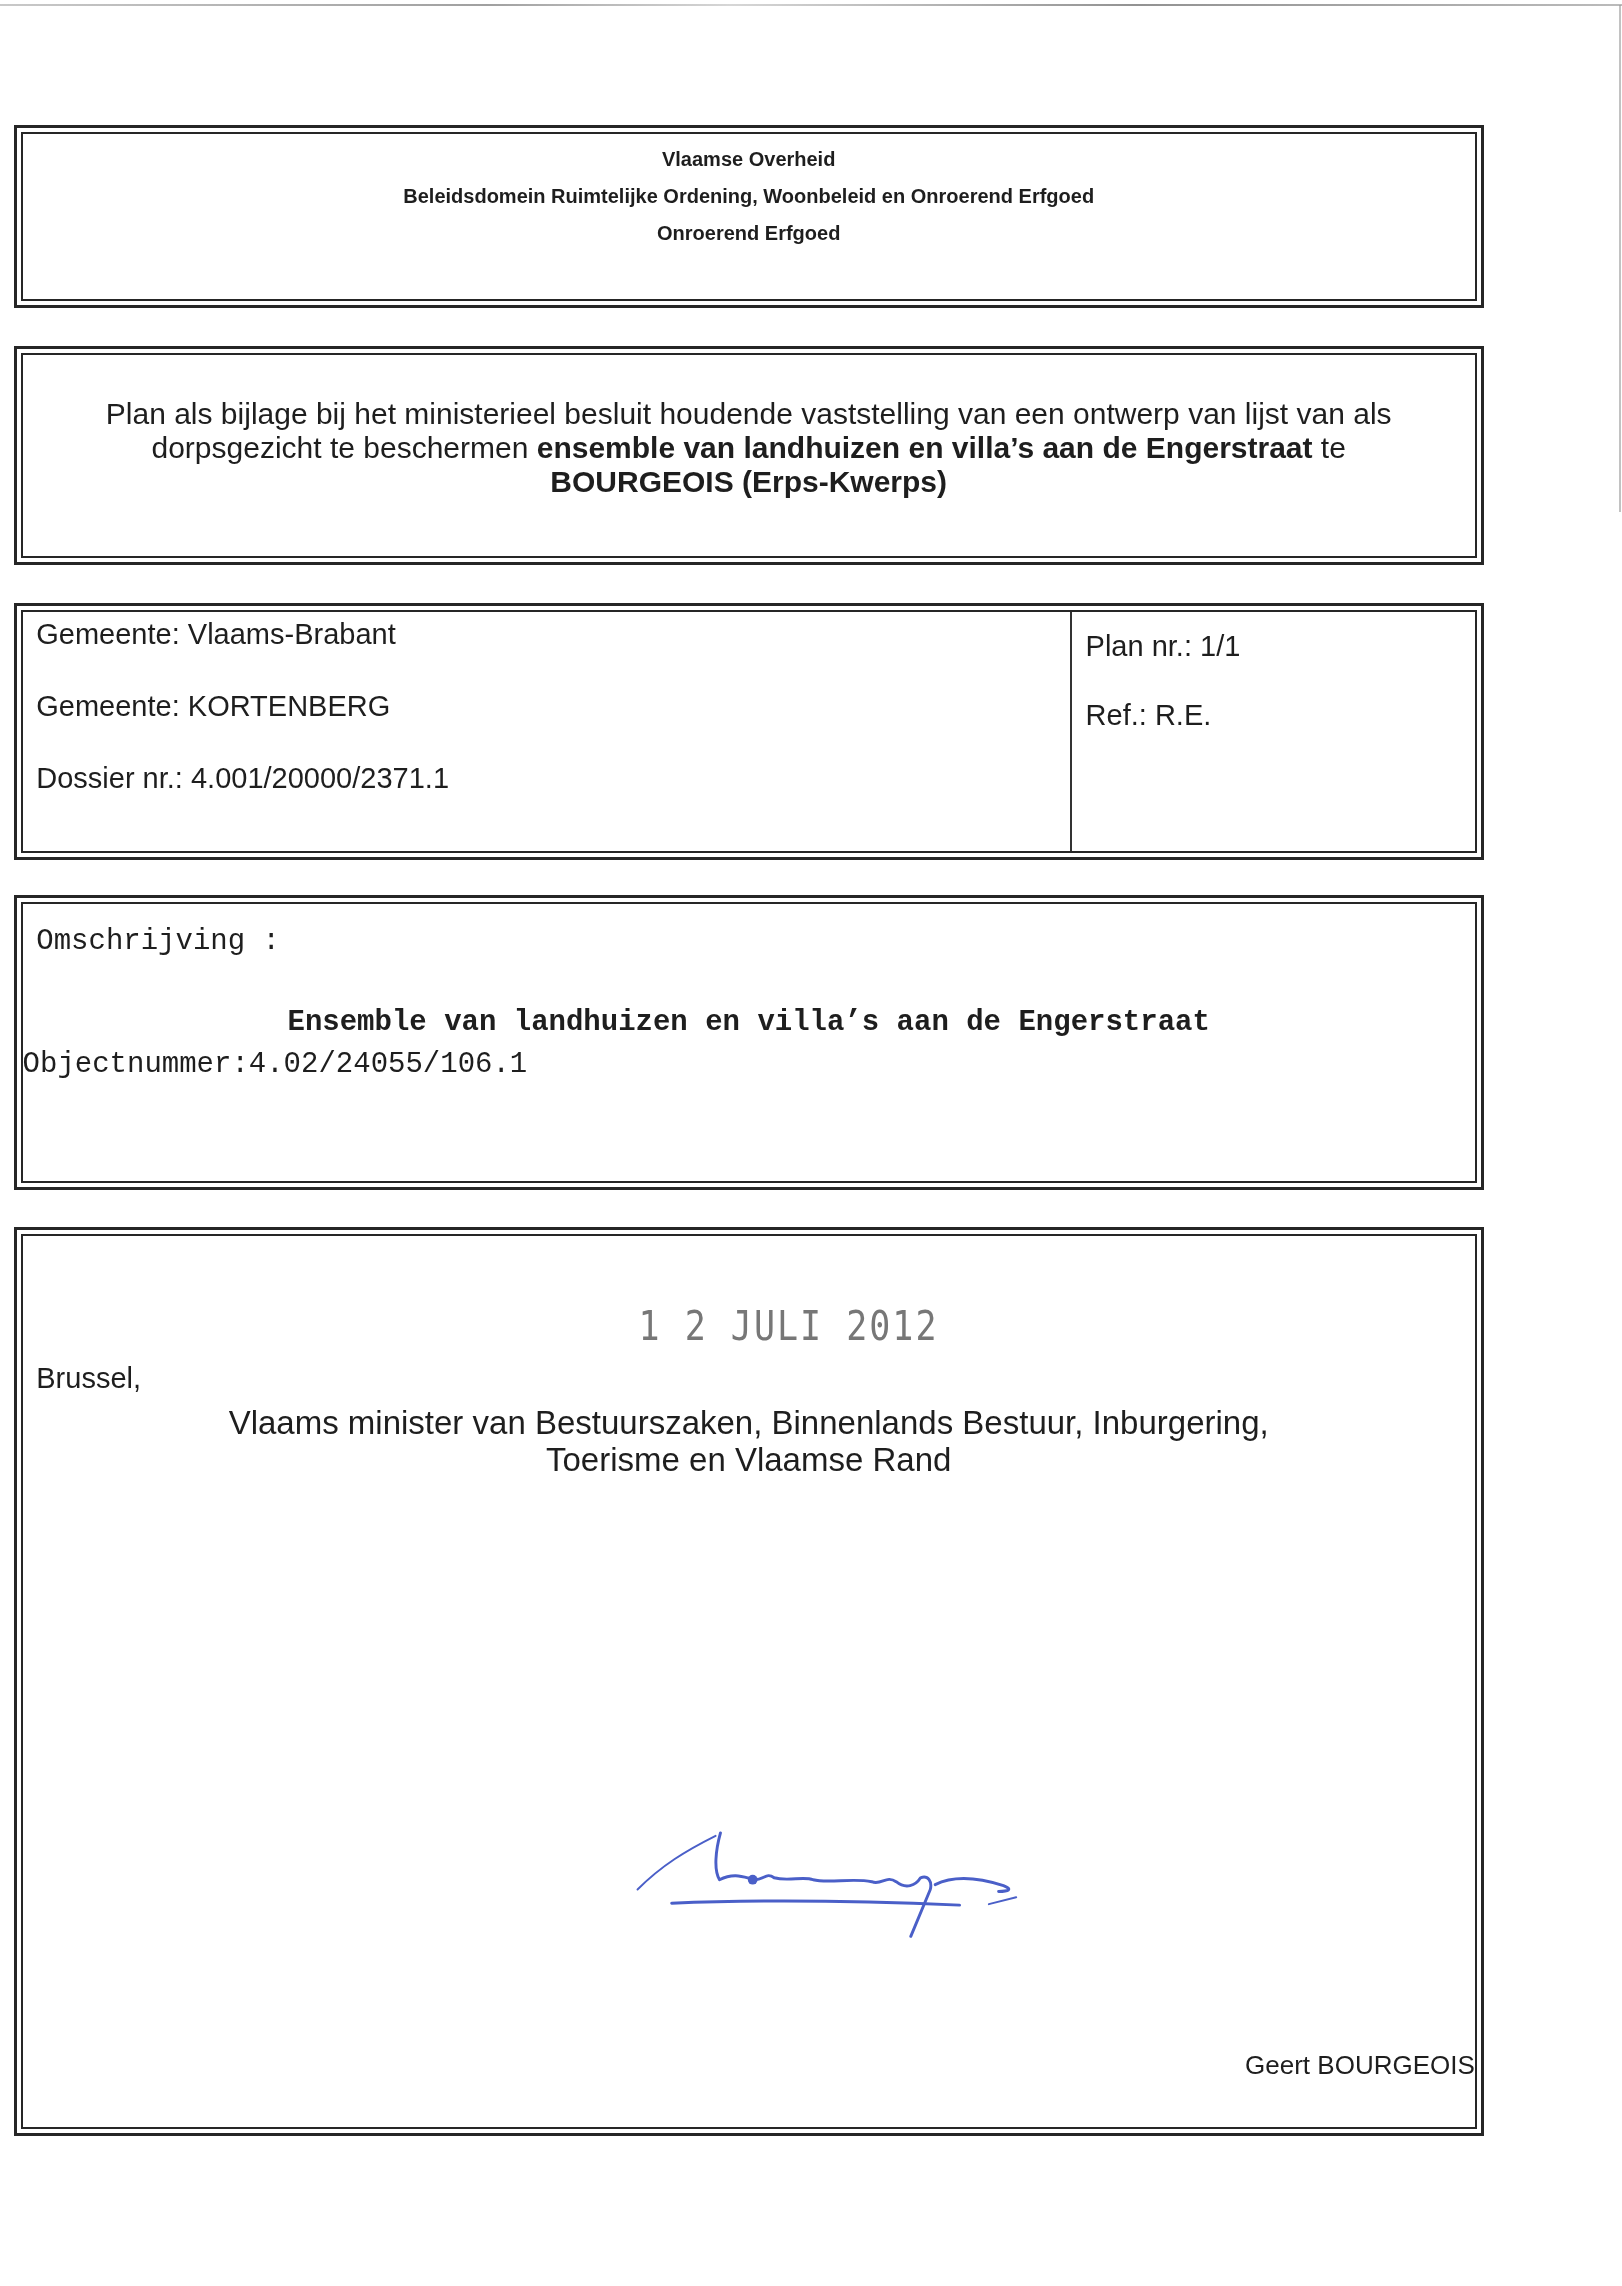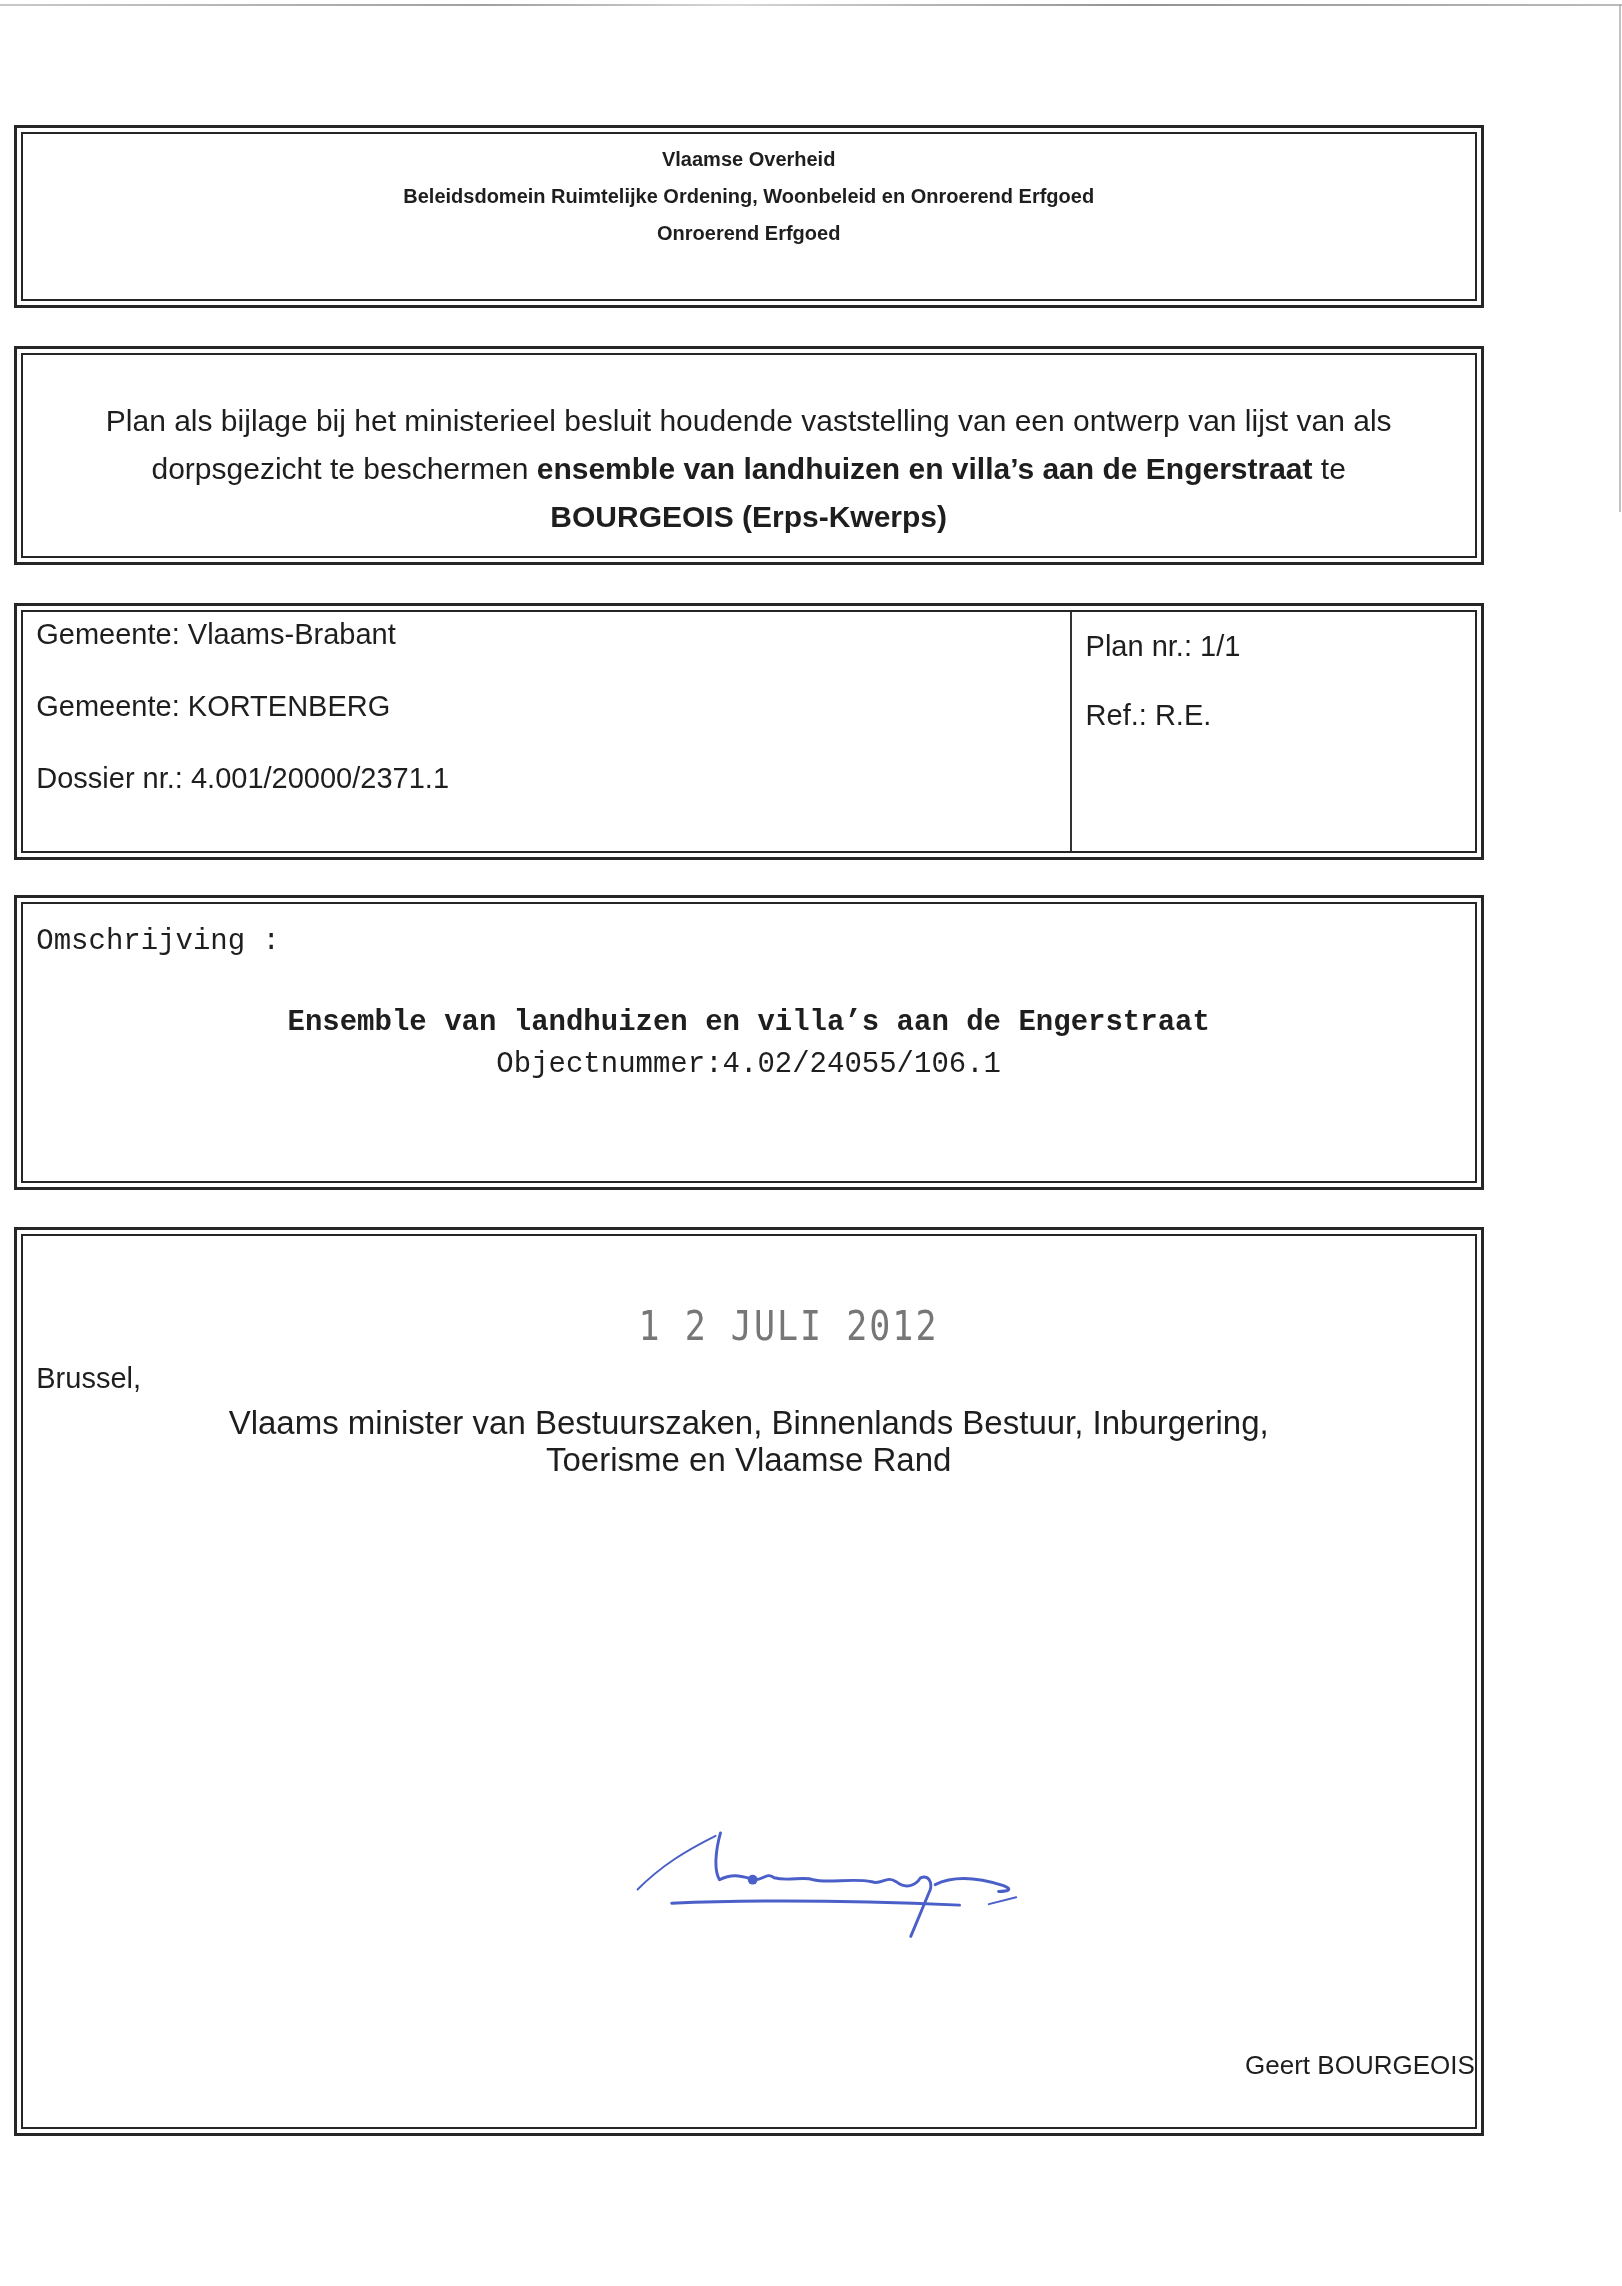--- a/index.html
+++ b/index.html
@@ -12,26 +12,26 @@
   .scan-right { position: absolute; left: 1619px; top: 4.9px; width: 2px; height: 507px; background: #999; opacity: .6; }
   .frame { position: absolute; left: 13.7px; width: 1470px; box-sizing: border-box; border: 3.9px solid #262626; padding: 3.9px; }
   .frame > .inner { box-sizing: border-box; border: 2.9px solid #262626; width: 100%; height: 100%; position: relative; }
   #box1 { top: 125px; height: 183px; }
   #box2 { top: 346px; height: 219px; }
   #box3 { top: 603px; height: 257px; }
   #box4 { top: 895px; height: 295px; font-family: Liberation Mono, monospace; }
   #box5 { top: 1227px; height: 909px; }
   .center { text-align: center; }
   .hdr { font-weight: bold; font-size: 20px; line-height: 37px; padding-top: 6.8px; }
-  .intro { font-size: 30px; line-height: 48px; padding-top: 42px; }
+  .intro { font-size: 30px; line-height: 34px; padding-top: 42px; }
   .intro b { font-weight: bold; }
   .field { position: absolute; left: 13.7px; font-size: 29px; }
   .divider { position: absolute; left: 1047px; top: 0; bottom: 0; width: 2px; background: #333; }
   .desc-title { position: absolute; left: 0; right: 0; top: 102px; font-weight: bold; font-size: 29px; text-align: center; }
-  .desc-obj { position: absolute; left: 0; right: 0; top: 144px; font-size: 29px; text-align: center; }
+  .desc-obj { position: absolute; left: 0; right: 0; top: 144px; font-size: 29px; }
   .stamp { position: absolute; left: 616px; top: 70px; font-family: "DejaVu Sans Mono", monospace; font-size: 35px; color: #777; letter-spacing: 2px; transform: scaleY(1.15); }
   .minister { position: absolute; left: 0; right: 0; top: 168px; font-size: 33px; line-height: 37px; text-align: center; }
   .signature { position: absolute; left: 595px; top: 585px; width: 527px; height: 137px; }
   .signer { position: absolute; left: 0; right: 0; top: 814px; font-size: 26px; text-align: right; }
 </style>
 </head>
 <body>
 
 <div class="scan-top"></div>
 <div class="scan-right"></div>

